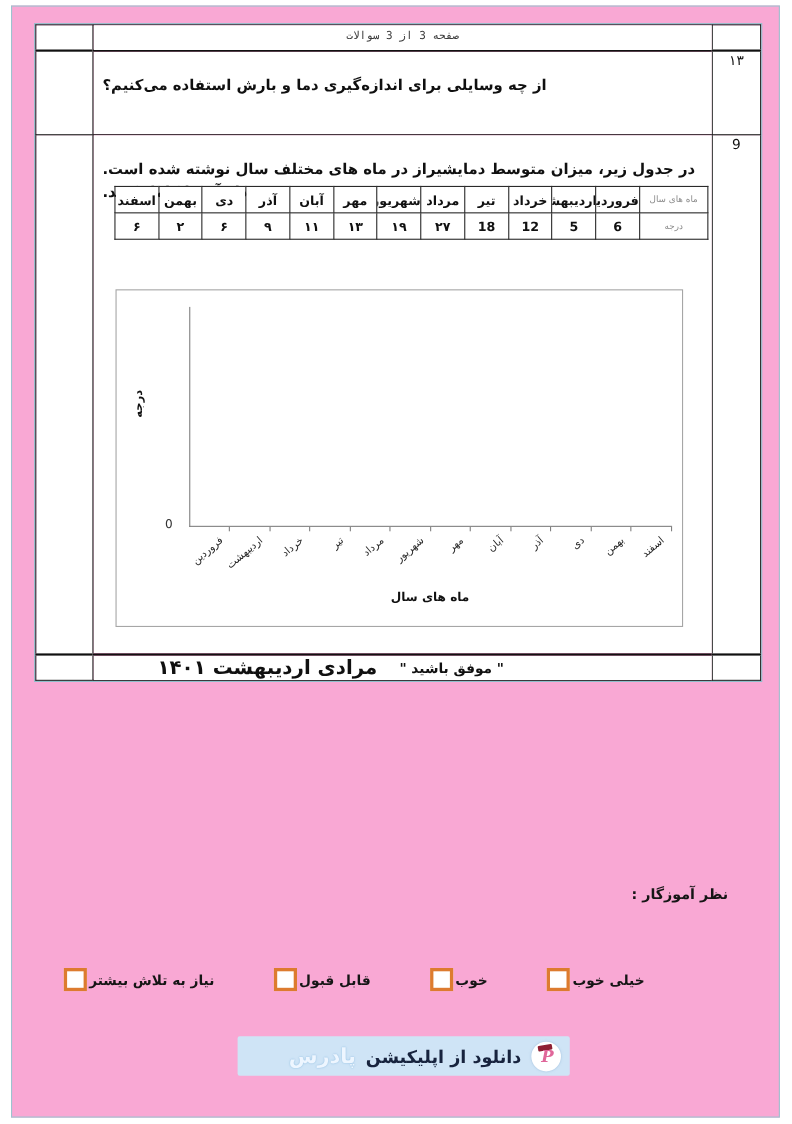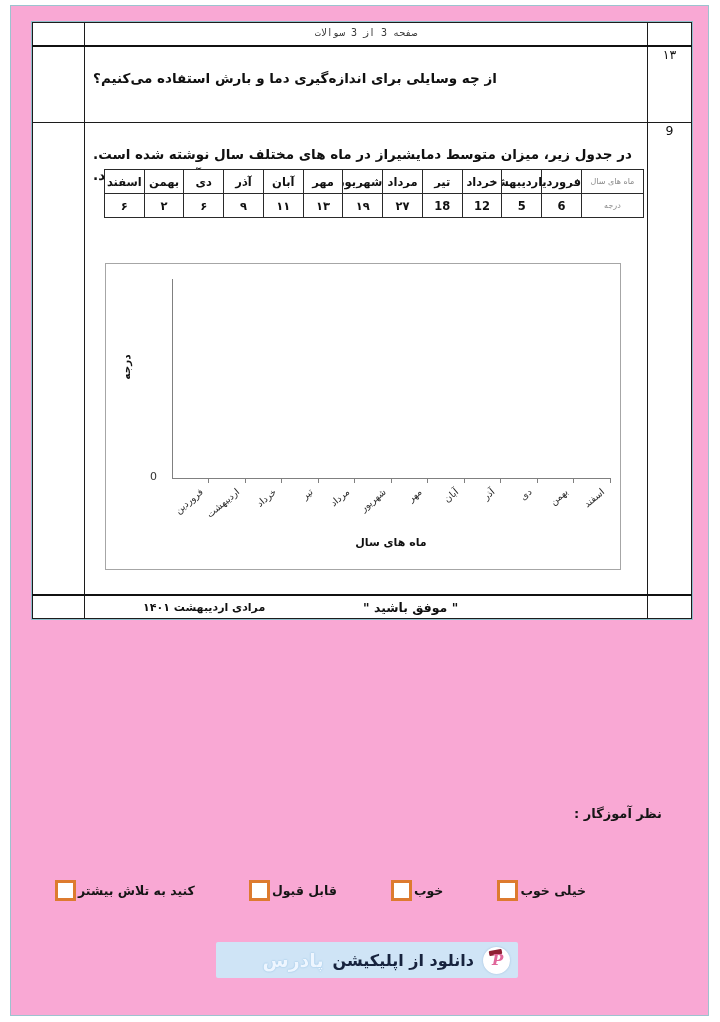--- a/index.html
+++ b/index.html
@@ -48,21 +48,21 @@
                transform-origin:100% 0%; font-size:9.5px; color:#2a2a2a;
                white-space:nowrap; direction:rtl; }
   .xtitle{ position:absolute; left:205px; top:272px; width:160px; text-align:center;
            font-size:11px; font-weight:bold; color:#111; direction:rtl; }
 
   
   tr.foot td { border-top:2px solid #111; }
   .wish { position:absolute; left:278px; top:50%; transform:translateY(-50%);
           font-size:12.5px; font-weight:bold; white-space:nowrap; color:#101010; }
   .sig  { position:absolute; left:58px; top:50%; transform:translateY(-50%);
-          font-size:11px; font-weight:bold; white-space:nowrap; color:#101010; }
+          font-size:18px; font-weight:bold; white-space:nowrap; color:#101010; }
 
   
   .teacher-label { position:absolute; top:800px; right:46px; font-size:13px;
                    font-weight:bold; color:#151515;margin-left:32px; }
   .teacher-options { position:absolute; top:874px; right:122px; display:flex;
                      direction:rtl; gap:54px; align-items:center; }
   .opt  { display:flex; align-items:center; direction:rtl; }
   .olbl { font-size:12.5px; font-weight:bold; color:#151515; white-space:nowrap; }
   .obox { width:21px; height:21px; border:3px solid #dd7b2f; background:#fff;
           margin-right:2px; display:inline-block; }
@@ -229,21 +229,21 @@
       </span>
       <span class="opt">
         <span class="olbl">خوب</span>
         <span class="obox"></span>
       </span>
       <span class="opt">
         <span class="olbl">قابل قبول</span>
         <span class="obox"></span>
       </span>
       <span class="opt">
-        <span class="olbl">کنید به تلاش بیشتر</span>
+        <span class="olbl">نیاز به تلاش بیشتر</span>
         <span class="obox"></span>
       </span>
     </div>
 
   <div class="banner">
     <span class="logo">
       <span class="cap"></span>
       <span class="p">P</span>
     </span>
     <span class="dl">دانلود از اپلیکیشن</span>

